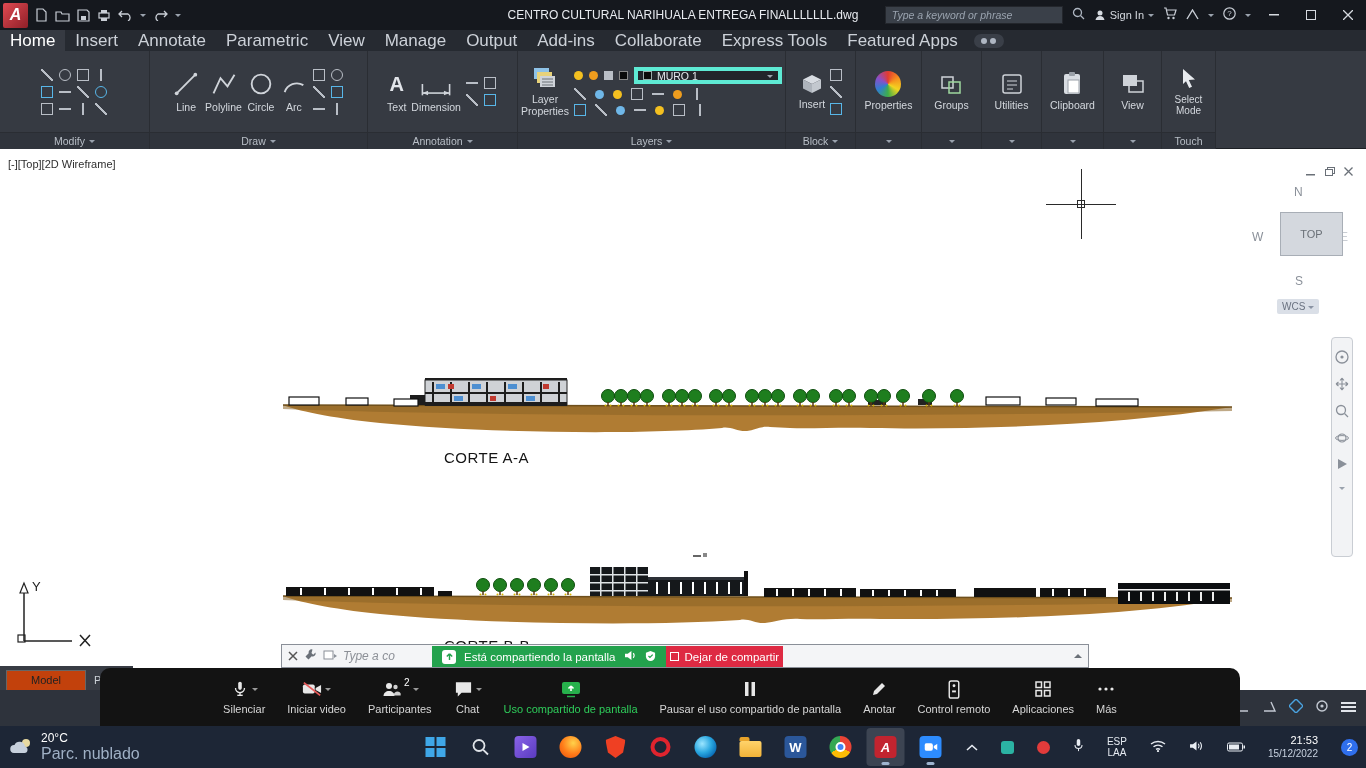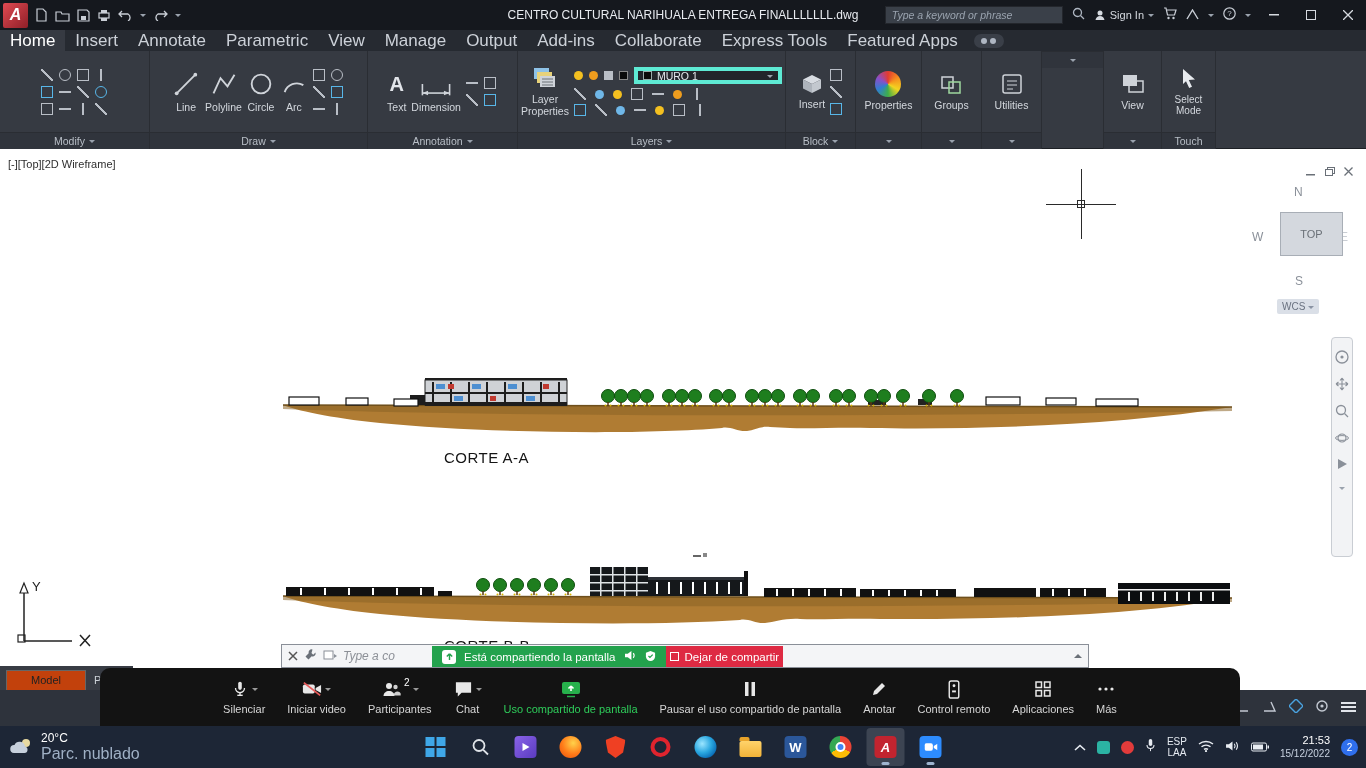--- a/index.html
+++ b/index.html
@@ -106,21 +106,21 @@
   .ic-win { display:grid; grid-template-columns:9px 9px; grid-template-rows:9px 9px; gap:2px; }
   .ic-win i { background:#3fa7e8; }
   .ic-firefox { width:22px; height:22px; border-radius:50%; background:radial-gradient(circle at 62% 32%,#ffd24a,#ff7a18 55%,#e34f0e); }
   .ic-brave { width:20px; height:22px; background:#ef4023; clip-path:polygon(50% 0,100% 18%,88% 75%,50% 100%,12% 75%,0 18%); }
   .ic-opera { width:20px; height:20px; border:4px solid #e0242e; border-radius:50%; }
   .ic-edge { width:22px; height:22px; border-radius:50%; background:radial-gradient(circle at 35% 35%,#9be5ff,#2aa7e0 45%,#0b6fb8 75%,#0a5a9c); }
   .ic-folder { width:22px; height:16px; background:linear-gradient(#ffd36b,#f2b338); border-radius:2px; position:relative; margin-top:4px; }
   .ic-folder::before { content:''; position:absolute; top:-4px; left:0; width:10px; height:4px; background:#e8a32a; border-radius:2px 2px 0 0; }
   .ic-chrome { width:22px; height:22px; border-radius:50%; background:conic-gradient(#ea4335 0 33%,#fbbc05 0 66%,#34a853 0 100%); position:relative; }
   .ic-chrome::after { content:''; position:absolute; inset:6px; background:#4285f4; border:2px solid #fff; border-radius:50%; }
-  .tray { margin-left:auto; display:flex; align-items:center; gap:11px; padding-right:8px; }
+  .tray { margin-left:auto; display:flex; align-items:center; gap:23px; padding-right:8px; }
   .lang { text-align:center; font-size:10px; line-height:1.15; color:#e6ebf2; }
   .clock { text-align:right; font-size:11px; line-height:1.25; }
   .clock .d { font-size:10px; color:#c8d2e0; }
   .noti { width:17px; height:17px; border-radius:50%; background:#2f6fed; color:#fff; font-size:10px; display:flex; align-items:center; justify-content:center; }
 </style>
 </head>
 <body>
 
 <div id="titlebar">
   <div class="acad-logo">
@@ -436,20 +436,30 @@
           </svg>
         <span>Utilities</span>
       </div>
     </div>
     <div class="panel-footer">
         <span class="chev"></span>
       </div>
   </div>
 
   <div class="panel" style="width:62px">
+    <div class="panel-body">
+      <div class="big-tool">
+        <svg width="24" height="26" viewBox="0 0 24 26">
+            <rect x="4" y="3" width="16" height="20" rx="2" fill="#d8dce2"></rect>
+            <rect x="9" y="1" width="6" height="4" rx="1" fill="#9aa0a8"></rect>
+            <rect x="8" y="9" width="11" height="13" fill="#fff" stroke="#9aa0a8"></rect>
+          </svg>
+        <span>Clipboard</span>
+      </div>
+    </div>
     <div class="panel-footer">
         <span class="chev"></span>
       </div>
   </div>
 
   <div class="panel" style="width:58px">
     <div class="panel-body">
       <div class="big-tool">
         <svg width="26" height="26" viewBox="0 0 26 26">
             <rect x="3" y="4" width="14" height="11" fill="#cfd3d9"></rect>

